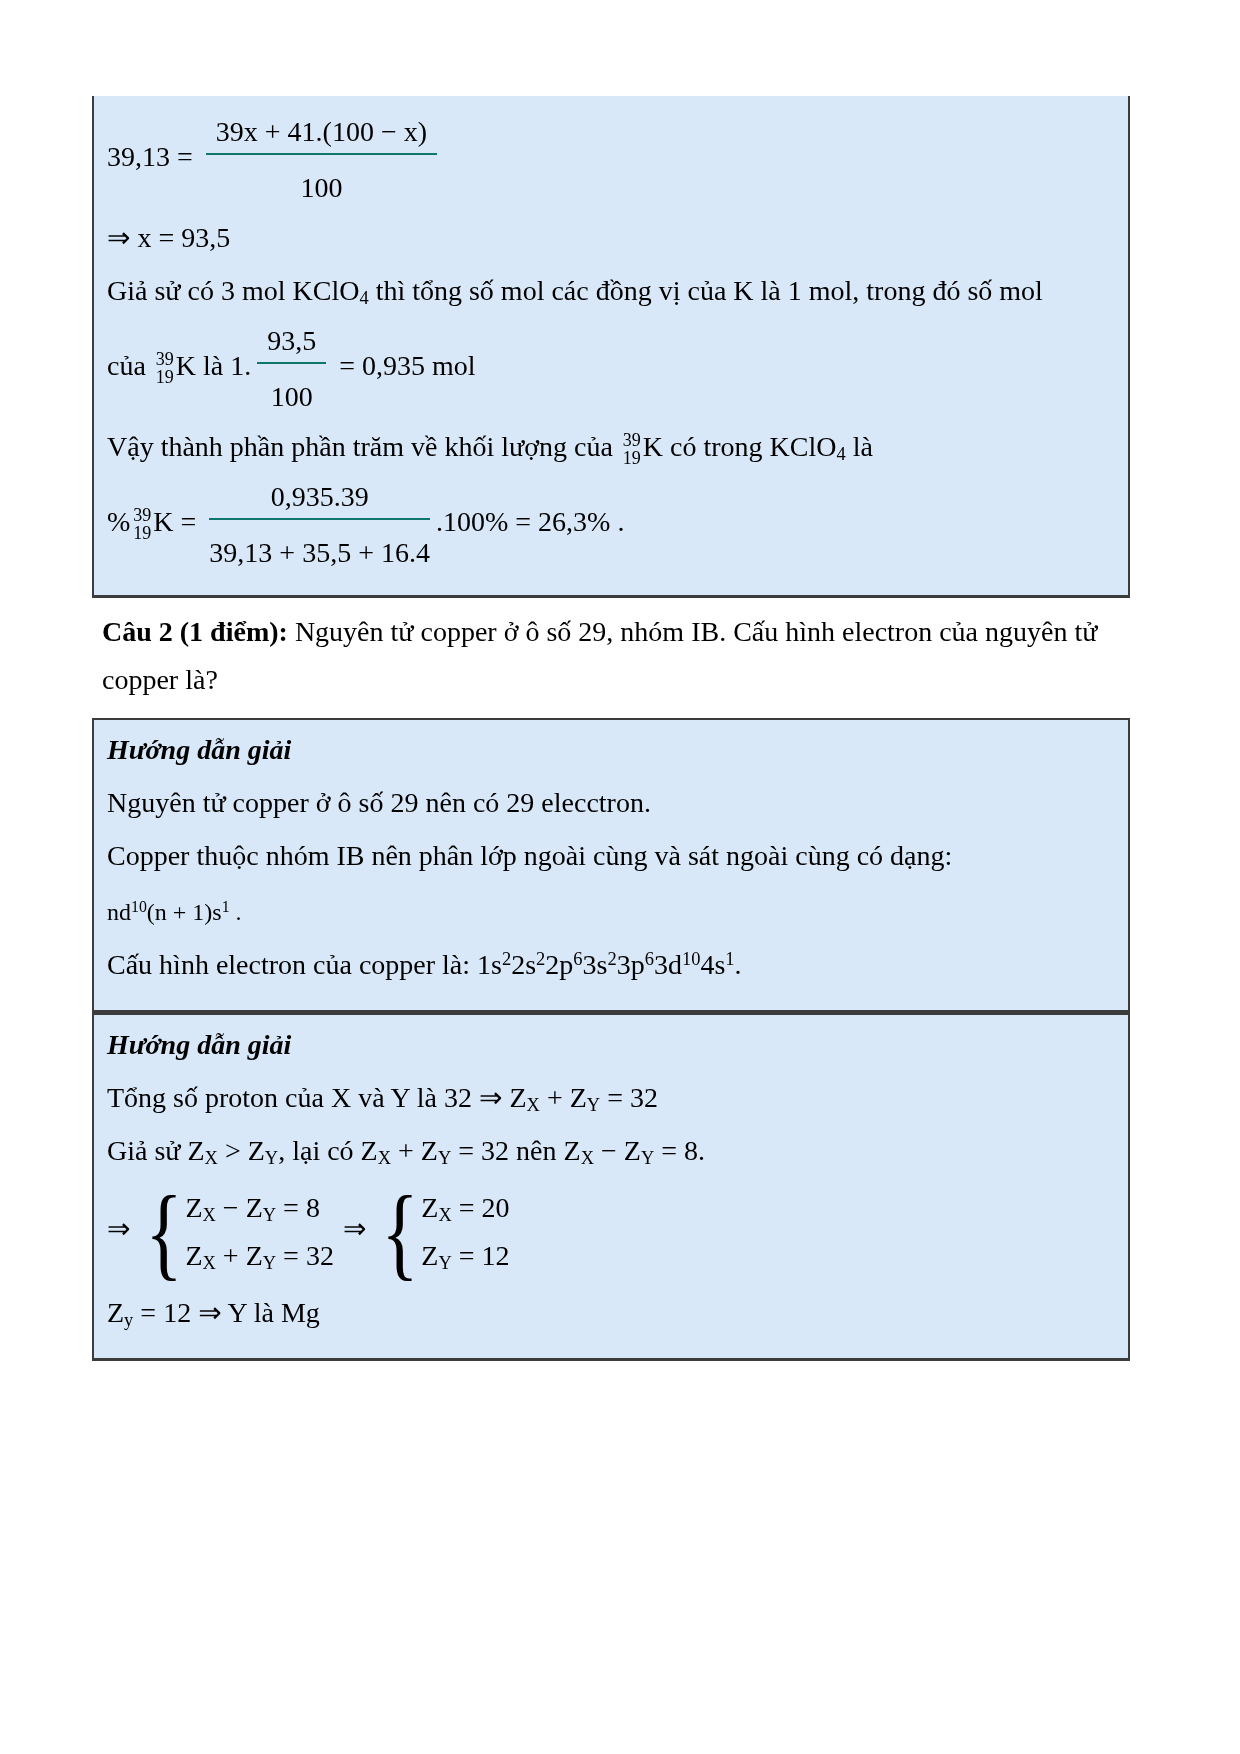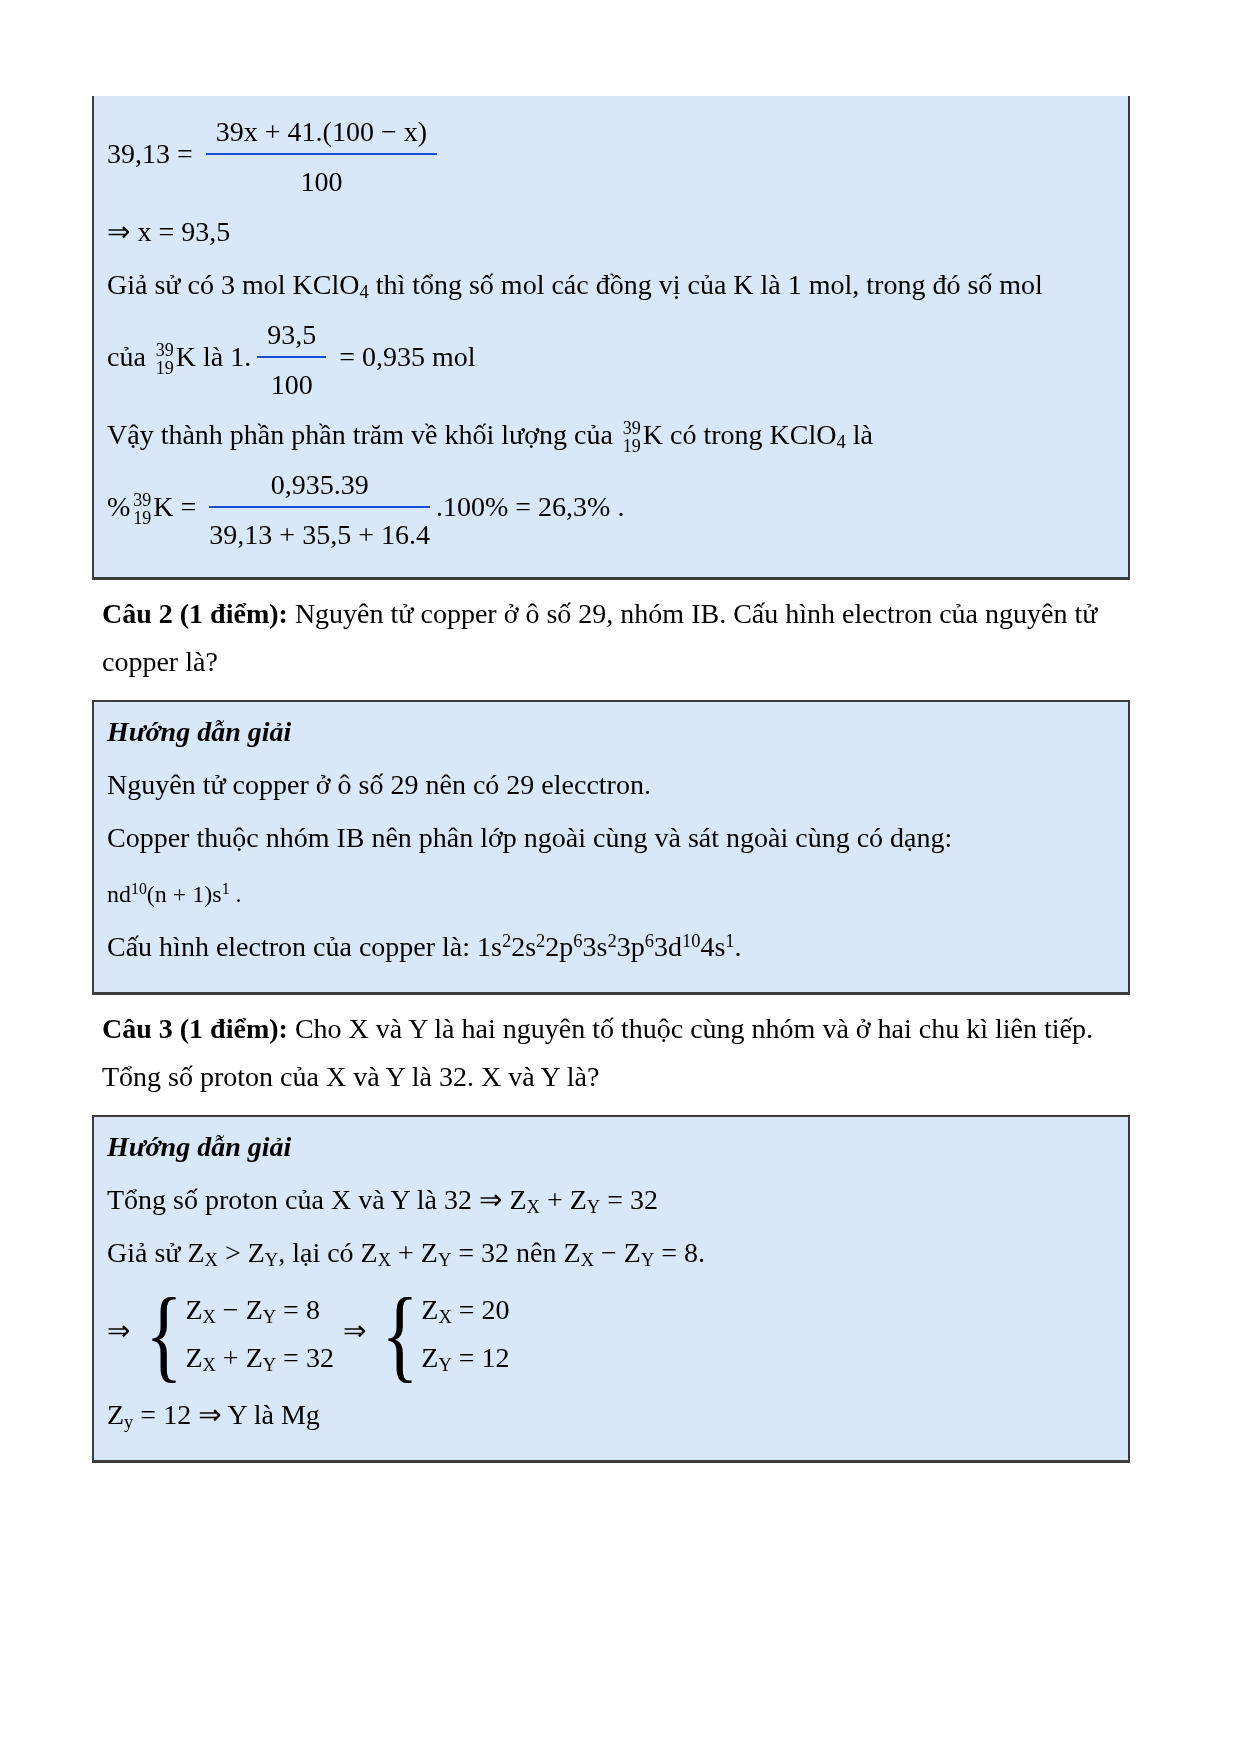--- a/index.html
+++ b/index.html
@@ -62,27 +62,27 @@
   sub { vertical-align: -0.22em; }
   sup { vertical-align: 0.5em; }
   .frac {
     display: inline-block;
     vertical-align: middle;
     text-align: center;
     margin: 0 6px;
   }
   .frac .num {
     display: block;
-    border-bottom: 2px solid #1d4ed8;
+    border-bottom: 2px solid #0f766e;
     padding: 0 10px 4px;
     line-height: 34px;
   }
   .frac .den {
     display: block;
-    padding-top: 10px;
+    padding-top: 16px;
     line-height: 34px;
   }
   .iso {
     display: inline-block;
     vertical-align: -8px;
     margin: 0 2px 0 3px;
     font-size: 18px;
     line-height: 1;
   }
   .iso span { display: block; text-align: left; }
@@ -124,21 +124,20 @@
   <p class="question"><b>Câu 2 (1 điểm):</b><span> Nguyên tử copper ở ô số 29, nhóm IB. Cấu hình electron của nguyên tử copper là?</span></p>
 
   <section class="sol-box">
     <div class="box-header">Hướng dẫn giải</div>
     <div class="math-line"><span>Nguyên tử copper ở ô số 29 nên có 29 elecctron.</span></div>
     <div class="math-line"><span>Copper thuộc nhóm IB nên phân lớp ngoài cùng và sát ngoài cùng có dạng:</span></div>
     <div class="math-line small"><span>nd</span><sup>10</sup><span>(n + 1)s</span><sup>1</sup><span> .</span></div>
     <div class="math-line"><span>Cấu hình electron của copper là: 1s</span><sup>2</sup><span>2s</span><sup>2</sup><span>2p</span><sup>6</sup><span>3s</span><sup>2</sup><span>3p</span><sup>6</sup><span>3d</span><sup>10</sup><span>4s</span><sup>1</sup><span>.</span></div>
   </section>
 
-  <p class="question"><b>Câu 3 (1 điểm):</b><span> Cho X và Y là hai nguyên tố thuộc cùng nhóm và ở hai chu kì liên tiếp. Tổng số proton của X và Y là 32. X và Y là?</span></p>
 
   <section class="sol-box">
     <div class="box-header">Hướng dẫn giải</div>
     <div class="math-line"><span>Tổng số proton của X và Y là 32 ⇒  Z</span><sub>X</sub><span> + Z</span><sub>Y</sub><span> = 32</span></div>
     <div class="math-line"><span>Giả sử Z</span><sub>X</sub><span> &gt; Z</span><sub>Y</sub><span>, lại có  Z</span><sub>X</sub><span> + Z</span><sub>Y</sub><span> = 32  nên Z</span><sub>X</sub><span> − Z</span><sub>Y</sub><span> = 8.</span></div>
     <div class="math-line"><span>⇒ </span><span class="cases">
           <span class="brace">{</span>
           <span class="rows">
             <span class="row"><span>Z</span><sub>X</sub><span> − Z</span><sub>Y</sub><span> = 8</span></span>
             <span class="row"><span>Z</span><sub>X</sub><span> + Z</span><sub>Y</sub><span> = 32</span></span>

